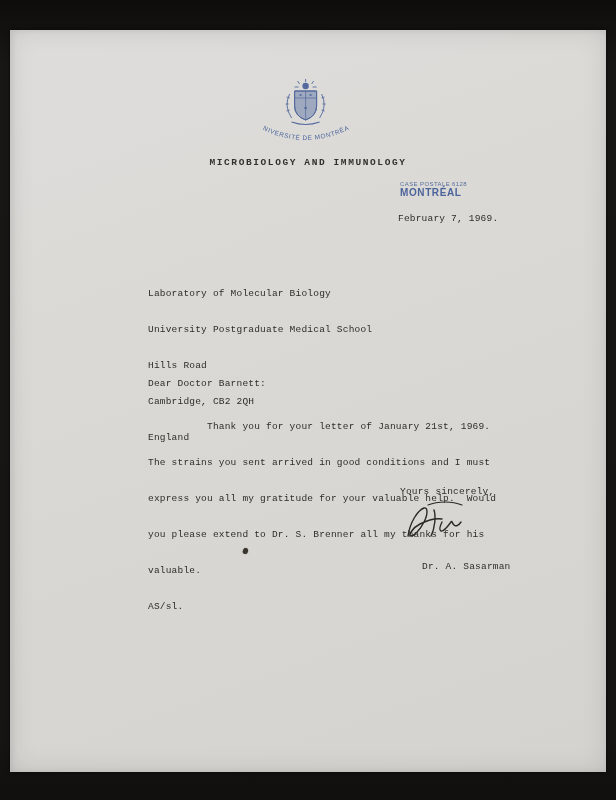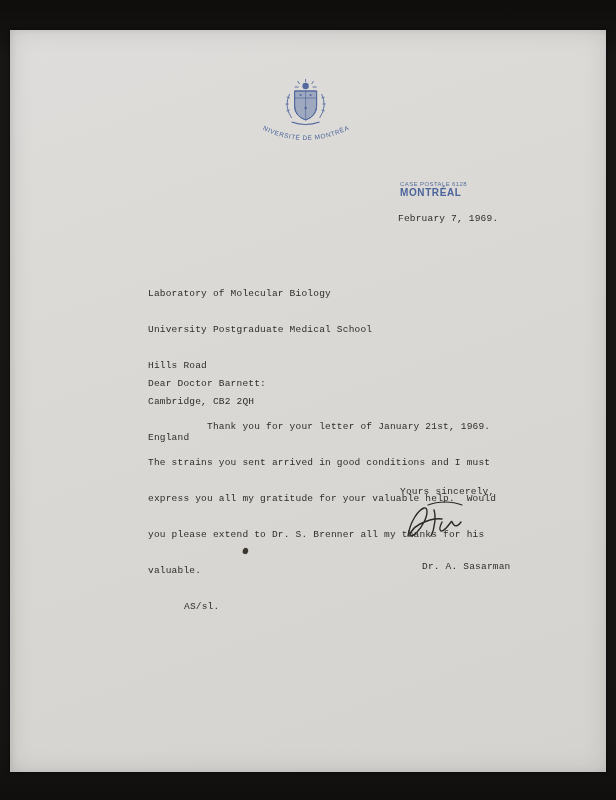--- a/index.html
+++ b/index.html
@@ -56,21 +56,21 @@
     color:#4c649b;
     font-weight:bold;
   }
   .date{left:388px;top:183px;}
   .recipient{left:138px;top:234px;}
   .salutation{left:138px;top:348px;}
   .bodytext{left:138px;top:367px;}
   .closing{left:390px;top:456px;}
   .sig-wrap{position:absolute;left:388px;top:468px;width:80px;height:48px;}
   .sig-name{left:390px;top:531px;margin-left:22px;}
-  .reference{left:138px;top:571px;margin-left:36px;}
+  .reference{left:138px;top:571px;}
   .speck{
     position:absolute;left:233px;top:518px;
     width:5px;height:6px;border-radius:50% 60% 55% 50%;
     background:#3a352e;
     box-shadow:0 0 1px rgba(40,36,30,.8);
     transform:rotate(20deg);
   }
   .line{display:block;}
 </style>
 </head>
@@ -106,20 +106,21 @@
         <path d="M46 46 Q60 51 74 46" stroke-width="1.1"></path>
       </g>
 
       <path id="arcPath" d="M18 54 Q60 74 102 54" fill="none" stroke="none"></path>
       <text font-family="Liberation Sans, DejaVu Sans, sans-serif" font-size="6.4" fill="#4c649b" letter-spacing="0.6">
         <textPath href="#arcPath" startOffset="50%" text-anchor="middle">UNIVERSITÉ DE MONTRÉAL</textPath>
       </text>
     </svg>
   </div>
 
+  <div class="dept">MICROBIOLOGY AND IMMUNOLOGY</div>
 
   <div class="pobox">
     <span class="line">CASE POSTALE 6128</span>
     <span class="line city">MONTRÉAL</span>
   </div>
 
   <div class="type date">February 7, 1969.</div>
 
   <div class="type recipient">
     <span class="line">Laboratory of Molecular Biology</span>

